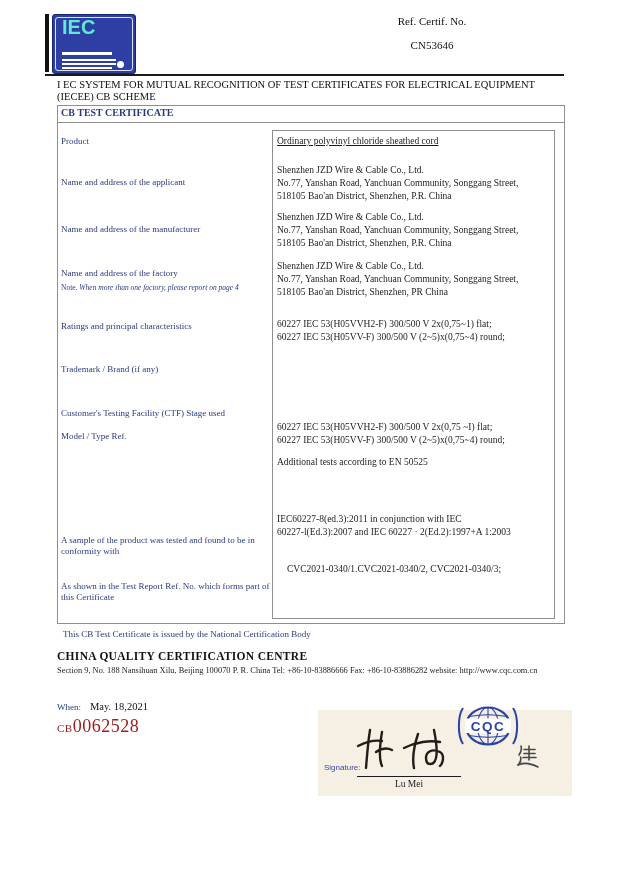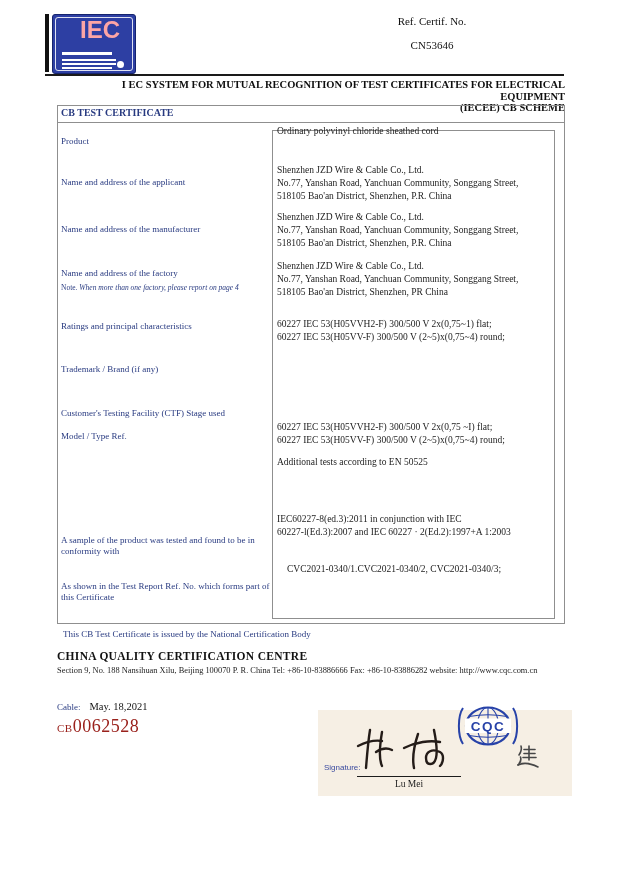--- a/index.html
+++ b/index.html
@@ -2,27 +2,27 @@
 <html><head>
 <meta charset="utf-8">
 <style>
   html,body{margin:0;padding:0;background:#ffffff;}
   .page{position:relative;width:620px;height:878px;background:#fff;
         font-family:"Liberation Serif","DejaVu Serif",serif;color:#1c1c1c;overflow:hidden;}
   
   .logo-bar{position:absolute;left:45px;top:14px;width:4px;height:58px;background:#111;}
   .logo-square{position:absolute;left:52px;top:14px;width:82px;height:58px;background:#2d3fa3;border:1px solid #16246e;border-radius:3px;}
   .logo-inner{position:absolute;left:2px;top:2px;right:2px;bottom:2px;border:1px solid rgba(255,255,255,.85);border-radius:3px;}
-  .logo-text{position:absolute;left:27px;top:1px;font-family:"Liberation Sans",sans-serif;font-weight:bold;font-size:24px;color:#fca5a5;letter-spacing:0px;}
+  .logo-text{position:absolute;left:9px;top:1px;font-family:"Liberation Sans",sans-serif;font-weight:bold;font-size:20px;color:#5eead4;letter-spacing:0px;}
   .logo-underline{position:absolute;left:9px;top:37px;width:50px;height:2.5px;background:#fff;}
   .logo-line{position:absolute;left:9px;width:54px;height:2px;background:#fff;}
   .logo-dot{position:absolute;left:64px;top:46px;width:7px;height:7px;border-radius:50%;background:#fff;}
   .ref-label,.ref-value{position:absolute;left:362px;width:140px;text-align:center;font-size:11px;color:#111;}
   .header-rule{position:absolute;left:45px;top:74px;width:519px;height:1.5px;background:#1a1a1a;}
-  .scheme-title{position:absolute;left:57px;top:79px;width:508px;font-weight:bold;font-size:10.5px;line-height:11.5px;color:#0e0e0e;text-align:right;}
+  .scheme-title{position:absolute;left:57px;top:79px;width:508px;font-weight:normal;font-size:10.5px;line-height:11.5px;color:#0e0e0e;}
   
   .outer-box{position:absolute;left:57px;top:105px;width:506px;height:517px;border:1px solid #8f8f8f;}
   .cert-title{position:absolute;left:61px;top:107px;font-weight:bold;font-size:10px;color:#283a80;}
   .title-rule{position:absolute;left:58px;top:122px;width:506px;border-top:1px solid #8f8f8f;height:0;}
   .inner-box{position:absolute;left:272px;top:130px;width:281px;height:487px;border:1px solid #8f8f8f;}
   .lbl{position:absolute;left:61px;width:205px;color:#283a80;font-size:9px;line-height:10.5px;}
   .note{position:absolute;left:61px;width:210px;color:#283a80;font-size:7.5px;}
   .note .it{font-style:italic;}
   .val{position:absolute;left:277px;width:272px;color:#1c1c1c;font-size:9.5px;line-height:12.8px;}
   
@@ -79,21 +79,21 @@
     <span>Note.</span>
     <span class="it">When more than one factory, please report on page 4</span>
   </div>
   <div class="lbl" style="top:321px;">Ratings and principal characteristics</div>
   <div class="lbl" style="top:364px;">Trademark / Brand (if any)</div>
   <div class="lbl" style="top:408px;">Customer's Testing Facility (CTF) Stage used</div>
   <div class="lbl" style="top:431px;">Model / Type Ref.</div>
   <div class="lbl" style="top:535px;width:212px;">A sample of the product was tested and found to be in conformity with</div>
   <div class="lbl" style="top:581px;width:212px;">As shown in the Test Report Ref. No. which forms part of this Certificate</div>
 
-  <div class="val" style="top:125px;">Ordinary polyvinyl chloride sheathed cord</div>
+  <div class="val" style="top:135px;text-decoration:underline;">Ordinary polyvinyl chloride sheathed cord</div>
   <div class="val" style="top:164px;">
     <div>Shenzhen JZD Wire &amp; Cable Co., Ltd.</div>
     <div>No.77, Yanshan Road, Yanchuan Community, Songgang Street,</div>
     <div>518105 Bao'an District, Shenzhen, P.R. China</div>
   </div>
   <div class="val" style="top:211px;">
     <div>Shenzhen JZD Wire &amp; Cable Co., Ltd.</div>
     <div>No.77, Yanshan Road, Yanchuan Community, Songgang Street,</div>
     <div>518105 Bao'an District, Shenzhen, P.R. China</div>
   </div>
@@ -114,21 +114,21 @@
   <div class="val" style="top:513px;">
     <div>IEC60227-8(ed.3):2011 in conjunction with IEC</div>
     <div>60227-l(Ed.3):2007 and IEC 60227 · 2(Ed.2):1997+A 1:2003</div>
   </div>
   <div class="val" style="top:563px;left:287px;">CVC2021-0340/1.CVC2021-0340/2, CVC2021-0340/3;</div>
 
   <div class="issued-note">This CB Test Certificate is issued by the National Certification Body</div>
   <div class="org-name">CHINA QUALITY CERTIFICATION CENTRE</div>
   <div class="org-address">Section 9, No. 188 Nansihuan Xilu, Beijing 100070 P. R. China Tel: +86-10-83886666 Fax: +86-10-83886282 website: http://www.cqc.com.cn</div>
   <div class="date-row">
-    <span class="date-label">Cable:</span><span class="date-value">May. 18,2021</span>
+    <span class="date-label">When:</span><span class="date-value">May. 18,2021</span>
   </div>
   <div class="cb-row">
     <span class="cb-prefix">CB</span>
     <span class="cb-number">0062528</span>
   </div>
 
   <div class="scan-area"></div>
 
   <svg class="cqc-logo" width="64" height="46" viewBox="0 0 64 46">
     <path d="M7 5 C1.5 13 1.5 33 7 41" fill="none" stroke="#2742a8" stroke-width="2"></path>

